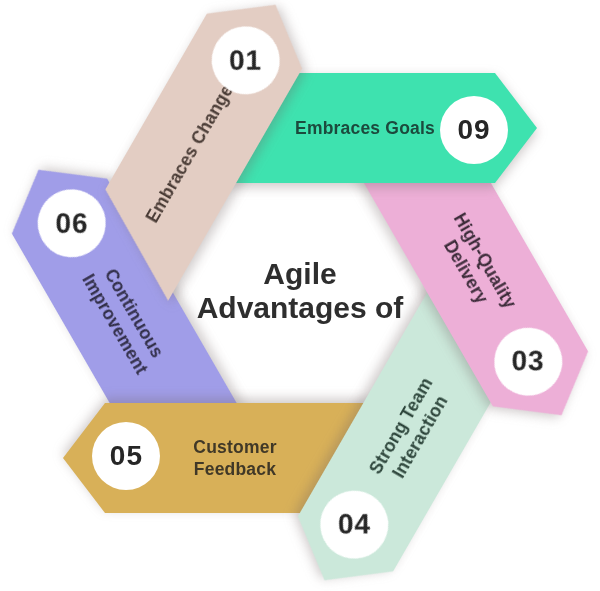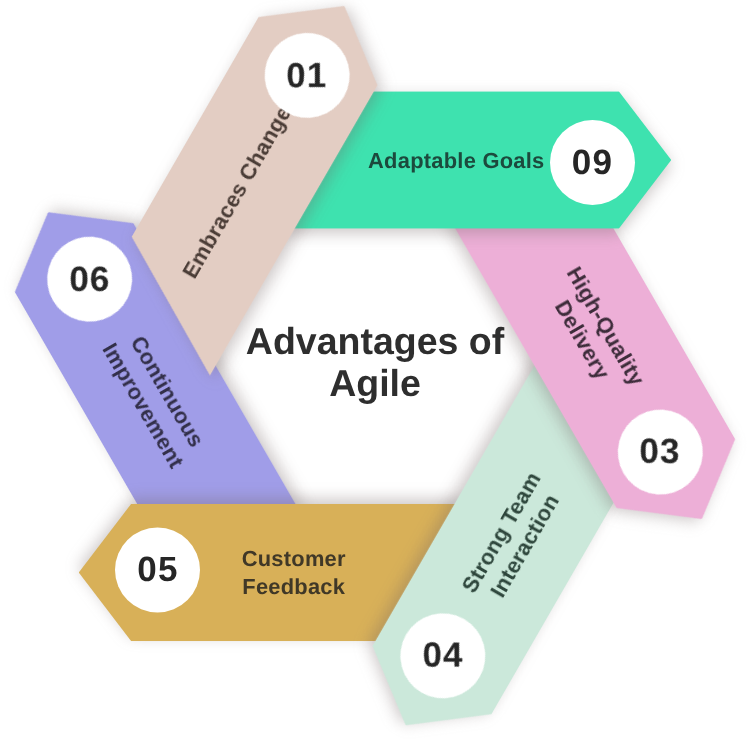--- a/index.html
+++ b/index.html
@@ -39,40 +39,40 @@
     color:#2e2e2e;
   }
   .title span{display:block;}
 </style>
 </head>
 <body>
 
 <div id="canvas">
 
   <div class="title" style="color: rgb(46, 46, 46);">
+    <span>Agile</span>
     <span>Advantages of</span>
-    <span>Agile</span>
   </div>
 
   <div class="banner" style="left: 43px; top: 84px; --deg: 300deg; z-index: 6; --bg: #e3cdc3; --fg: #4a3c36;">
     <div class="shape">
       <div class="label">
         <span>Embraces Change</span>
         <span></span>
       </div>
       <div class="circle">
         <span class="num">01</span>
       </div>
     </div>
   </div>
 
   <div class="banner" style="left: 227px; top: 73px; --deg: 0deg; z-index: 5; --bg: #3ee2af; --fg: #1c4a3d;">
     <div class="shape">
       <div class="label">
-        <span>Adaptable Goals</span>
+        <span>Embraces Goals</span>
         <span></span>
       </div>
       <div class="circle">
         <span class="num">09</span>
       </div>
     </div>
   </div>
 
   <div class="banner" style="left: 329px; top: 226px; --deg: 60deg; z-index: 4; --bg: #edafd7; --fg: #3d2c3a;">
     <div class="shape">

